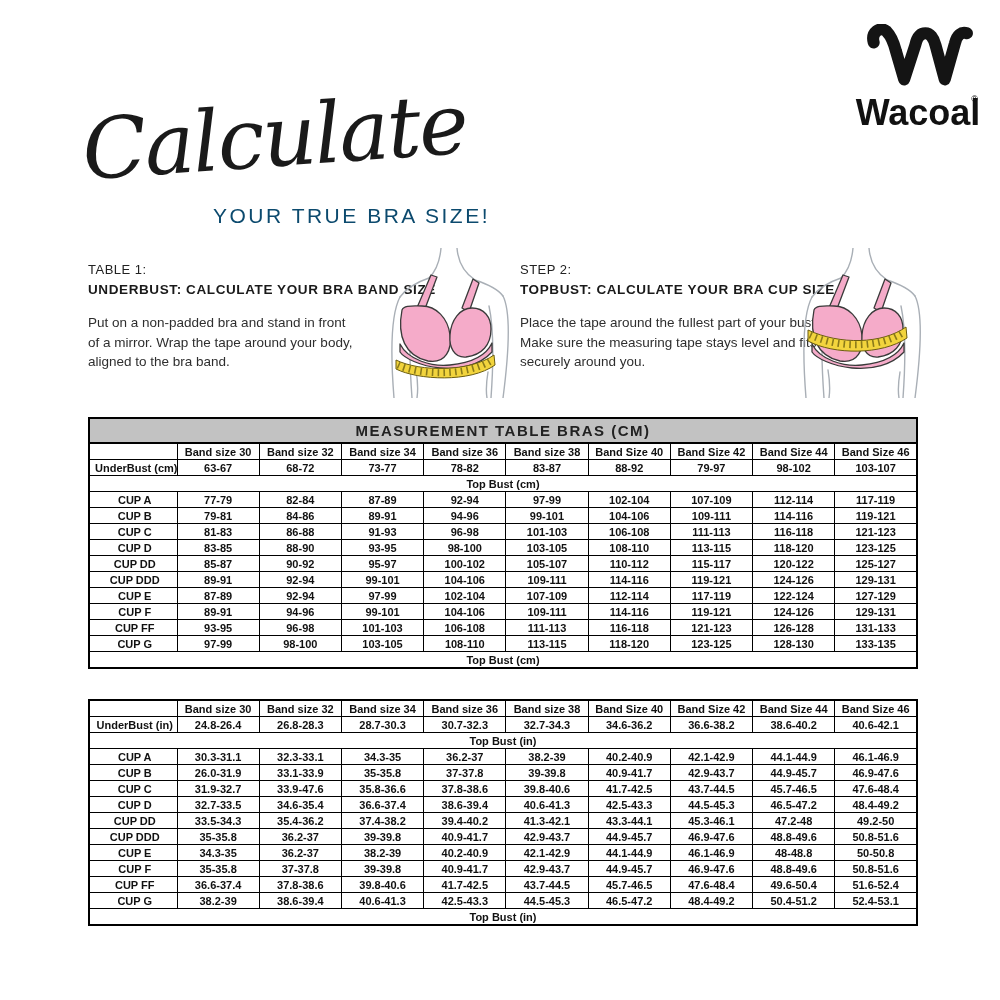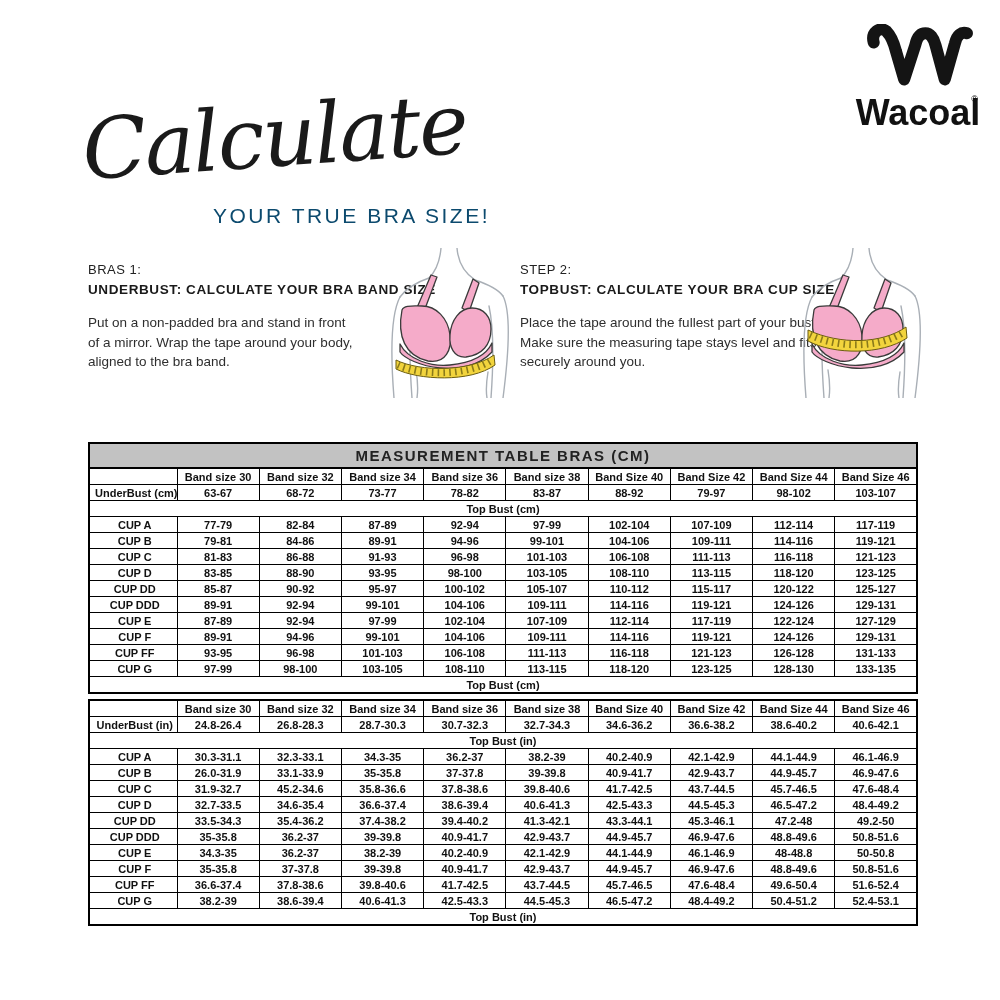--- a/index.html
+++ b/index.html
@@ -38,21 +38,21 @@
   .illus1 { left:388px; top:248px; }
   .illus2 { left:800px; top:248px; }
 
   
   .mtable {
     position:absolute; left:88px; width:830px;
     border-collapse:collapse; table-layout:fixed;
     font-family:"Liberation Sans", sans-serif;
     border:2px solid #000;
   }
-  .mtable-cm { top:442px; }
+  .mtable-cm { top:417px; }
   .mtable-in { top:699px; }
   .mtable td {
     border:1px solid #000; font-size:11px; font-weight:700;
     text-align:center; padding:1.5px 2px; color:#111; height:14px;
     overflow:hidden; white-space:nowrap;
   }
   .mtable td.title-cell {
     background:#c2c2c2; font-size:15px; font-weight:600; letter-spacing:1.5px;
     padding:3px 2px; border-bottom:2px solid #000; color:#222;
   }
@@ -69,21 +69,21 @@
       <path d="M12,20 C9,9 19,2 26,8 C31,13 34,21 36,29 L45,60 L57,23 C59,14 63,10 68,10 C73,10 77,15 79,23 L89,60 L100,21 C102,12 107,8 113,10" fill="none" stroke="#141414" stroke-width="13" stroke-linecap="round" stroke-linejoin="round"></path>
     </svg>
     <span class="reg">®</span>
     <div class="wordmark">Wacoal</div>
   </div>
 
   <div class="script-title">Calculate</div>
   <div class="subtitle">YOUR TRUE BRA SIZE!</div>
 
   <div class="step-text step1-text">
-    <div class="step-label">BRAS 1:</div>
+    <div class="step-label">TABLE 1:</div>
     <div class="step-heading">UNDERBUST: CALCULATE YOUR BRA BAND SIZE</div>
     <div class="step-body">Put on a non-padded bra and stand in front of a mirror. Wrap the tape around your body, aligned to the bra band.</div>
   </div>
   <svg class="illus illus1" width="128" height="150" viewBox="0 0 128 150">
     <g fill="none" stroke="#a9afb6" stroke-width="1.4" stroke-linecap="round">
       <path d="M53,0 C52,12 49,22 41,30"></path>
       <path d="M69,0 C70,13 75,24 87,32"></path>
       <path d="M41,30 C29,34 18,41 12,49"></path>
       <path d="M87,32 C99,36 110,41 115,48"></path>
       <path d="M12,49 C4,64 2,100 6,150"></path>
@@ -368,21 +368,21 @@
           <td>37-37.8</td>
           <td>39-39.8</td>
           <td>40.9-41.7</td>
           <td>42.9-43.7</td>
           <td>44.9-45.7</td>
           <td>46.9-47.6</td>
         </tr>
         <tr class="cup-row">
           <td class="label-cell">CUP C</td>
           <td>31.9-32.7</td>
-          <td>45.2-34.6</td>
+          <td>33.9-47.6</td>
           <td>35.8-36.6</td>
           <td>37.8-38.6</td>
           <td>39.8-40.6</td>
           <td>41.7-42.5</td>
           <td>43.7-44.5</td>
           <td>45.7-46.5</td>
           <td>47.6-48.4</td>
         </tr>
         <tr class="cup-row">
           <td class="label-cell">CUP D</td>

